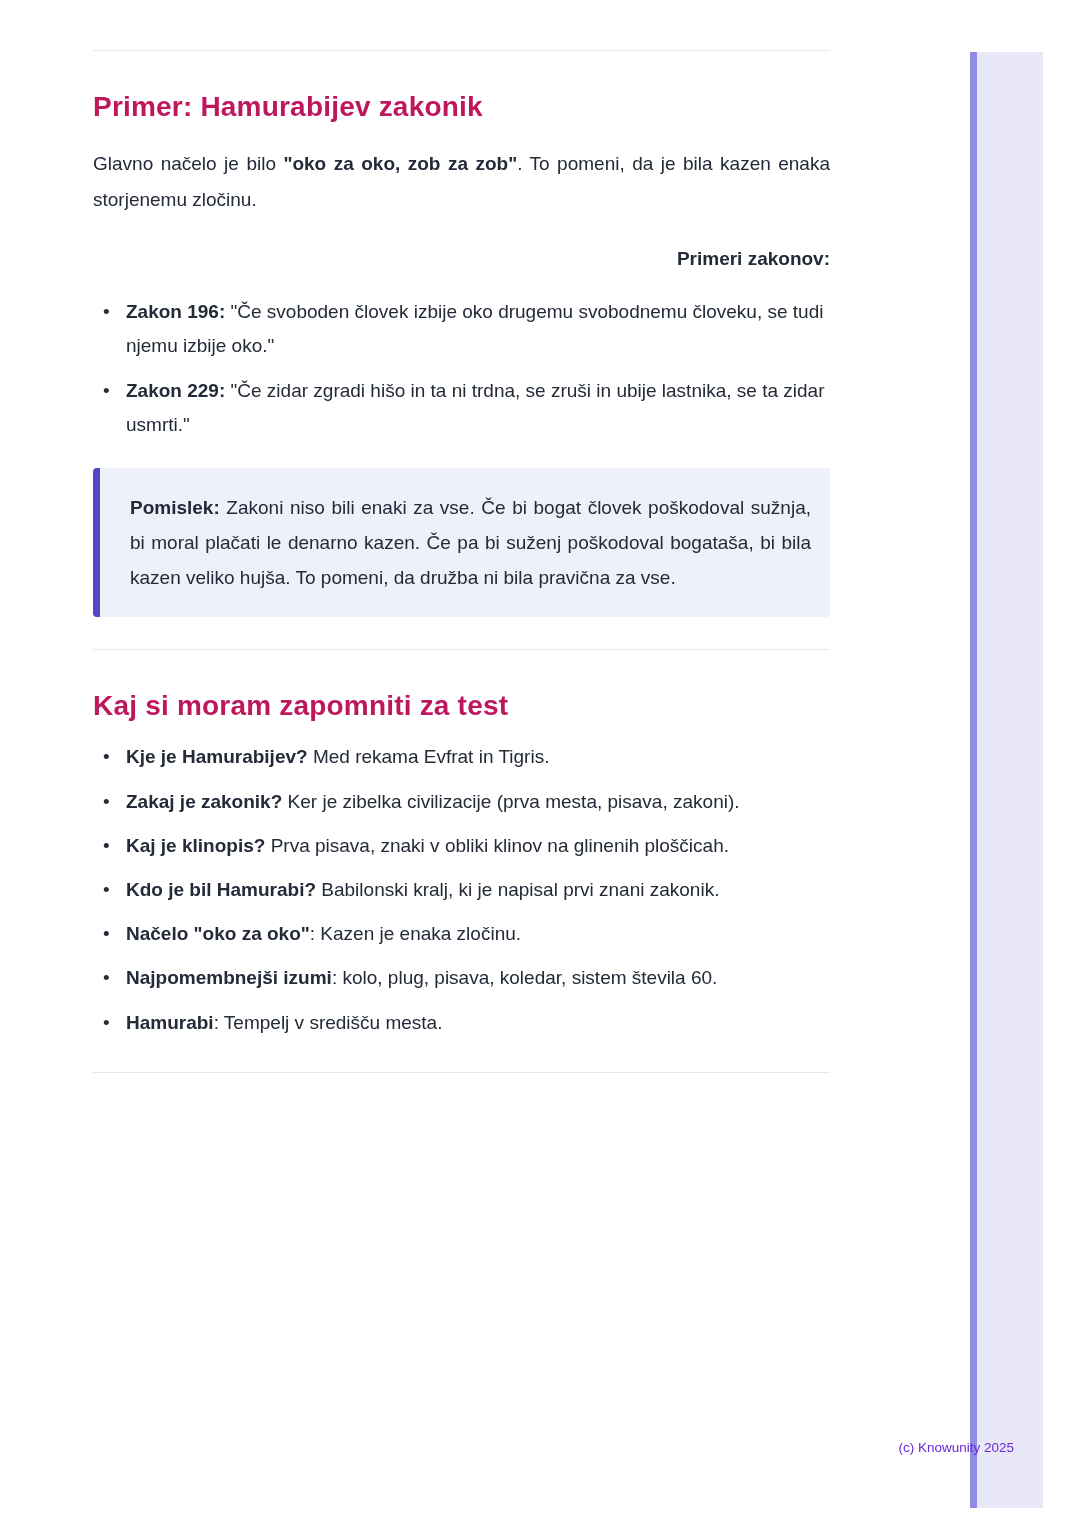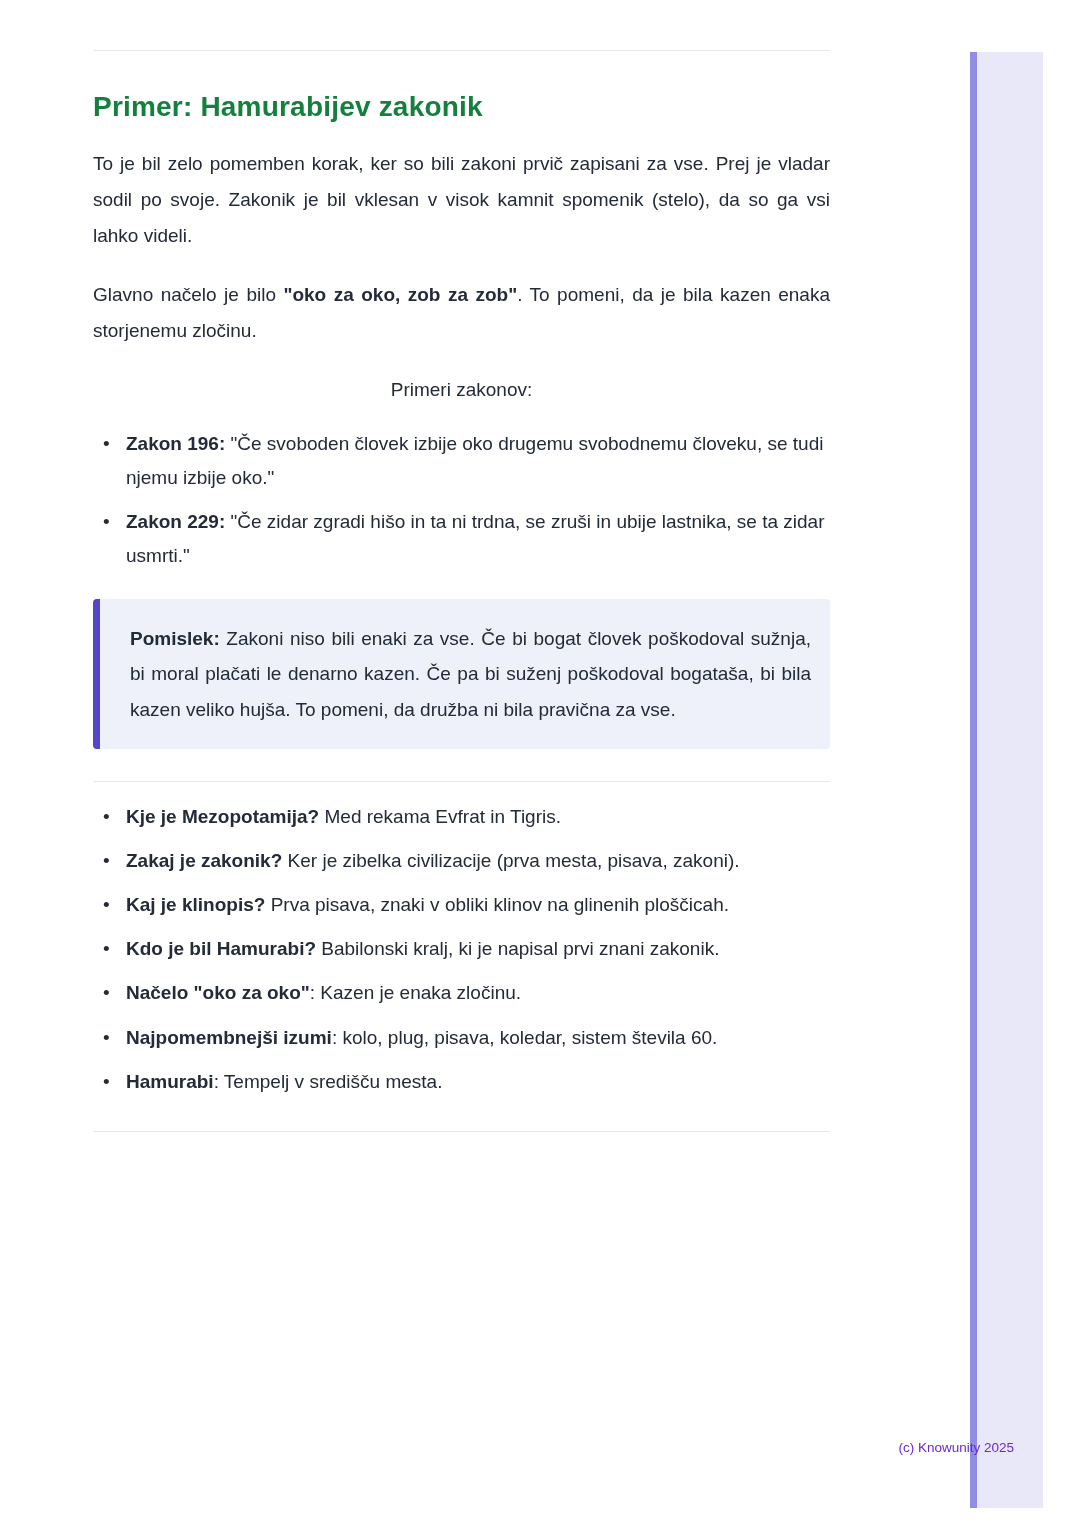--- a/index.html
+++ b/index.html
@@ -14,31 +14,31 @@
     position: absolute; left: 93px; top: 0;
     width: 737px;
   }
   .divider {
     border: none; border-top: 1px solid #e7e8ed;
     height: 0; width: 100%;
   }
   .divider.top { margin-top: 50px; }
   .divider.mid { margin-top: 32px; }
   h2.section-heading {
-    color: #15803d;
+    color: #be185d;
     font-size: 28px; font-weight: 700;
     letter-spacing: 0.2px;
     margin-top: 40px;
   }
   p.body {
     font-size: 19px; line-height: 1.9;
     text-align: justify;
     margin-top: 23px;
   }
-  p.body.lead-bold { font-weight: 400; text-align: center; }
+  p.body.lead-bold { font-weight: 700; text-align: right; }
   .b { font-weight: 700; }
   ul.bullets {
     list-style: none;
     margin-top: 18px;
   }
   ul.bullets li {
     position: relative;
     padding-left: 33px;
     font-size: 19px; line-height: 1.8;
     margin-bottom: 10px;
@@ -89,23 +89,20 @@
 <div class="edge-strip"></div>
 <div class="edge-line"></div>
 
 <div class="content">
 
   <hr class="divider top">
 
   <section>
     <h2 class="section-heading">Primer: Hamurabijev zakonik</h2>
 
-    <p class="body">
-      <span>To je bil zelo pomemben korak, ker so bili zakoni prvič zapisani za vse. Prej je vladar sodil po svoje. Zakonik je bil vklesan v visok kamnit spomenik (stelo), da so ga vsi lahko videli.</span>
-    </p>
 
     <p class="body">
       <span>Glavno načelo je bilo </span><span class="b">"oko za oko, zob za zob"</span><span>. To pomeni, da je bila kazen enaka storjenemu zločinu.</span>
     </p>
 
     <p class="body lead-bold">Primeri zakonov:</p>
 
     <ul class="bullets">
       <li>
         <span class="b">Zakon 196:</span><span> "Če svoboden človek izbije oko drugemu svobodnemu človeku, se tudi njemu izbije oko."</span>
@@ -116,24 +113,25 @@
     </ul>
 
     <div class="callout">
       <span class="b">Pomislek:</span><span> Zakoni niso bili enaki za vse. Če bi bogat človek poškodoval sužnja, bi moral plačati le denarno kazen. Če pa bi suženj poškodoval bogataša, bi bila kazen veliko hujša. To pomeni, da družba ni bila pravična za vse.</span>
     </div>
   </section>
 
   <hr class="divider mid">
 
   <section>
+    <h2 class="section-heading">Kaj si moram zapomniti za test</h2>
 
     <ul class="bullets memory-list">
       <li>
-        <span class="b">Kje je Mezopotamija?</span><span> Med rekama Evfrat in Tigris.</span>
+        <span class="b">Kje je Hamurabijev?</span><span> Med rekama Evfrat in Tigris.</span>
       </li>
       <li>
         <span class="b">Zakaj je zakonik?</span><span> Ker je zibelka civilizacije (prva mesta, pisava, zakoni).</span>
       </li>
       <li>
         <span class="b">Kaj je klinopis?</span><span> Prva pisava, znaki v obliki klinov na glinenih ploščicah.</span>
       </li>
       <li>
         <span class="b">Kdo je bil Hamurabi?</span><span> Babilonski kralj, ki je napisal prvi znani zakonik.</span>
       </li>

